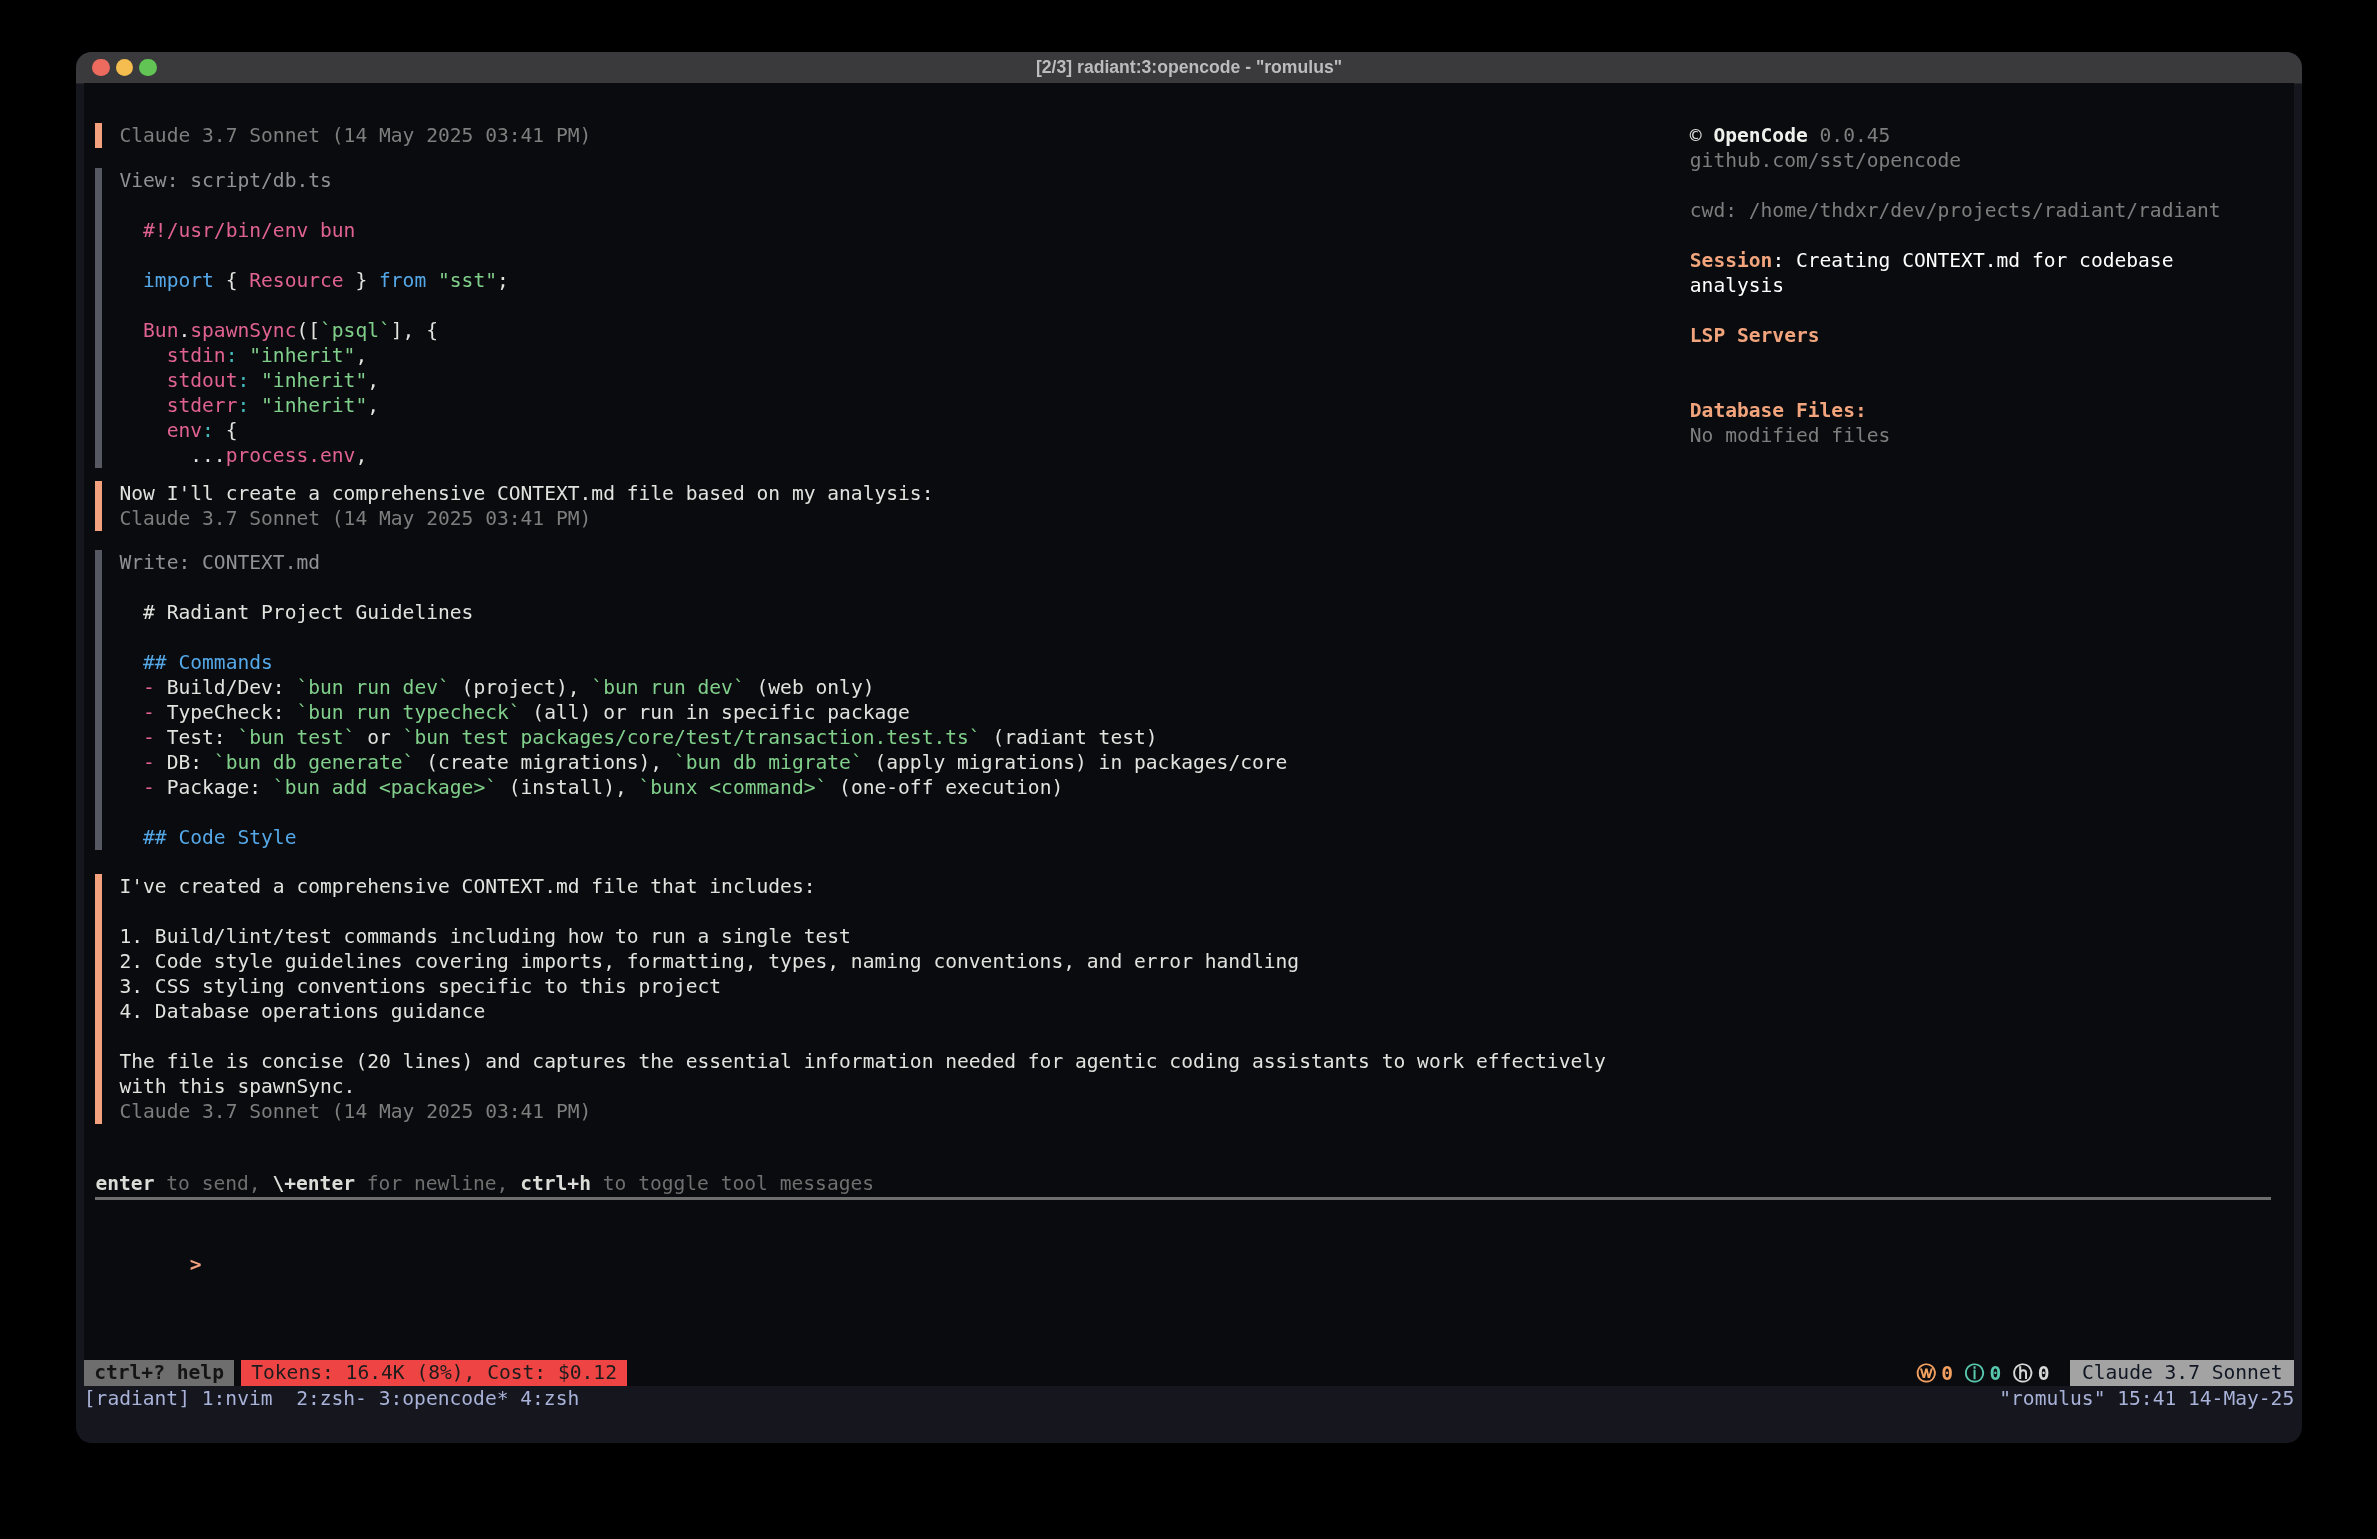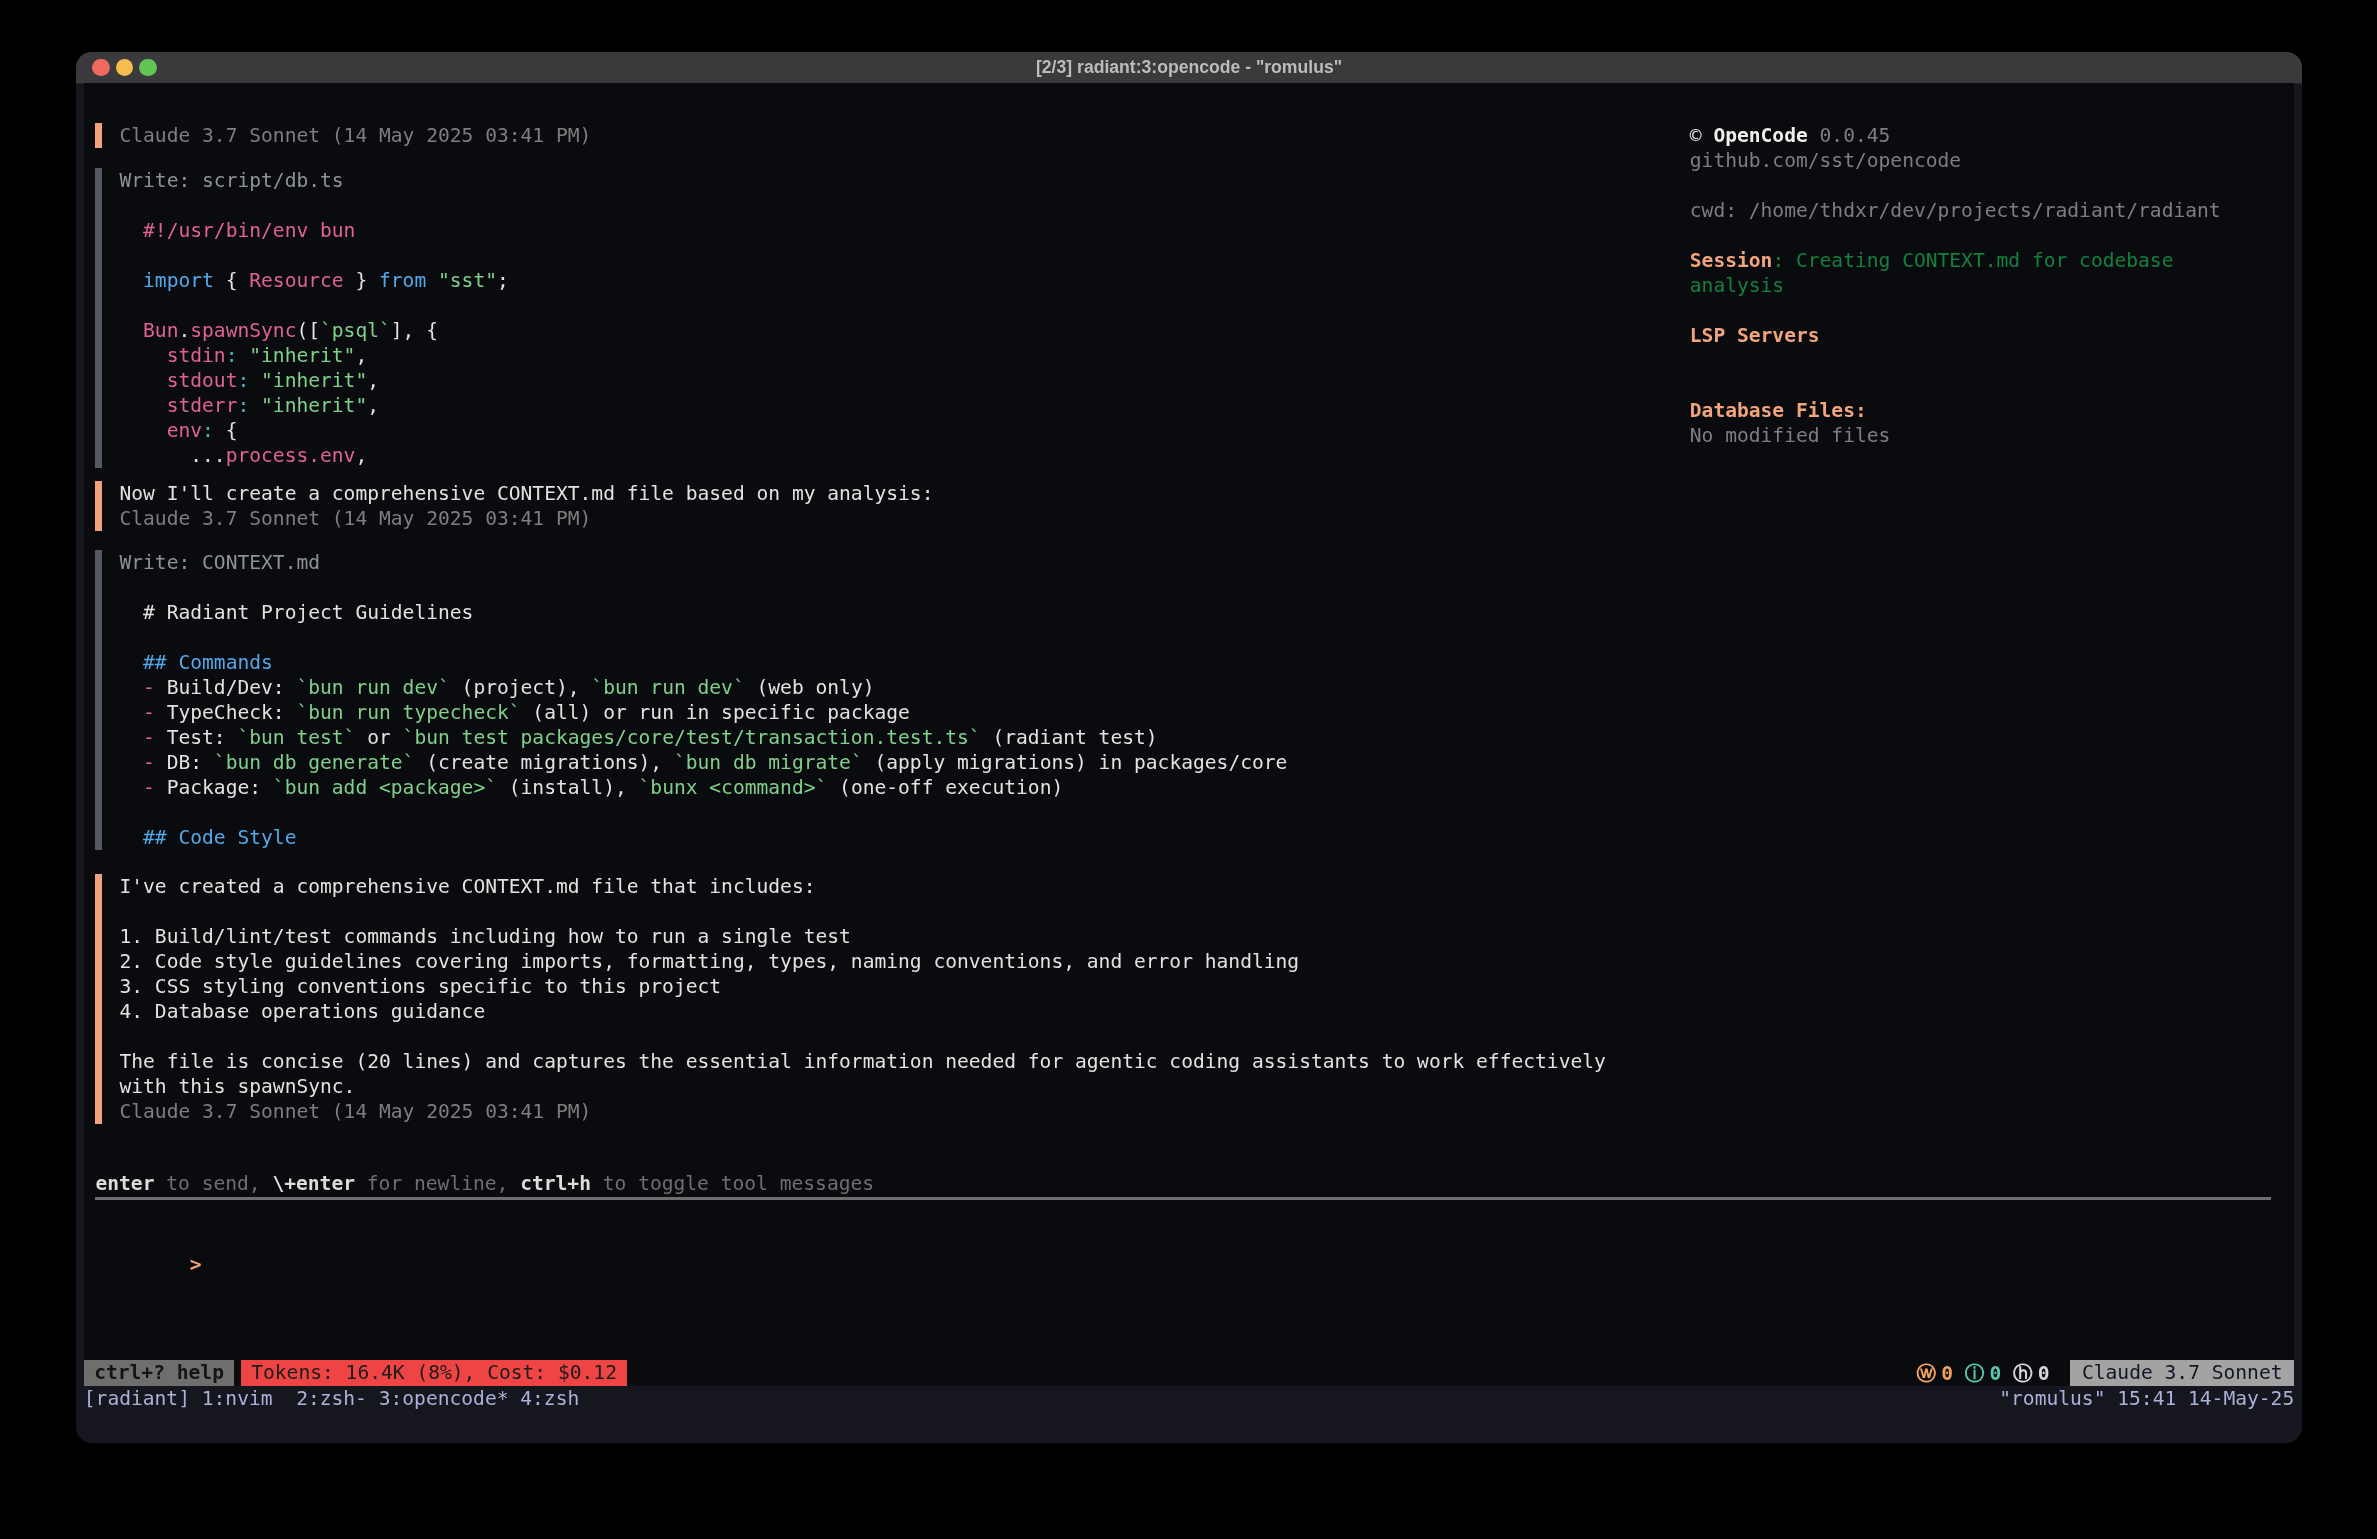--- a/index.html
+++ b/index.html
@@ -19,21 +19,21 @@
   .line{height:25px;line-height:25px;white-space:pre;}
   .block{margin-left:11.7px;border-left:7.8px solid #565961;padding-left:17px;}
   .block.accent{border-left-color:#f2a07e;}
   .b1{margin-top:0;} .b2{margin-top:19.6px;} .b3{margin-top:13px;} .b4{margin-top:19.6px;} .b5{margin-top:23.5px;}
   .help-row{margin:47px 11.7px 0 11.7px;}
   .divider{height:2.6px;background:#6e6e6e;margin:1.3px 23.5px 0 11.7px;}
   .prompt-row{margin:27px 11.7px 0 11.7px;}
   .prompt-symbol{color:#f2a07e;font-weight:bold;}
   .sidebar{position:absolute;left:1606px;top:40px;width:600px;}
   
-  .c-w{color:#e2e2df;} .c-w2{color:#15803d;}
+  .c-w{color:#e2e2df;} .c-w2{color:#ffffff;}
   .c-meta{color:#7e7e7e;} .c-tool-label{color:#8f9295;}
   .c-pink{color:#e0628f;} .c-blue{color:#55a8e8;} .c-green{color:#80cf8b;} .c-teal{color:#43b7ba;}
   .c-label{color:#f2a57c;font-weight:bold;}
   .c-brand{color:#efefec;font-weight:bold;}
   .c-key{color:#dcdcd8;font-weight:bold;} .c-dim{color:#6f6f6f;}
   
   .statusbar{position:absolute;left:0;right:0;bottom:0;height:26px;display:flex;align-items:center;}
   .seg{height:26px;line-height:26px;padding:0 10.4px;}
   .seg.help{background:#6e6e6e;color:#141414;font-weight:bold;margin-right:6.5px;}
   .seg.tokens{background:#ef4444;color:#1c1c1c;}
@@ -62,21 +62,21 @@
   </div>
 
   <div class="app">
     <div class="scrollback">
 
       <div class="block accent b1">
           <div class="line"><span class="c-meta">Claude 3.7 Sonnet (14 May 2025 03:41 PM)</span></div>
         </div>
 
       <div class="block b2">
-          <div class="line"><span class="c-tool-label">Write: script/db.ts</span></div>
+          <div class="line"><span class="c-tool-label">View: script/db.ts</span></div>
           <div class="line">&nbsp;</div>
           <div class="line"><span class="c-w">  </span><span class="c-pink">#!/usr/bin/env bun</span></div>
           <div class="line">&nbsp;</div>
           <div class="line"><span class="c-w">  </span><span class="c-blue">import</span><span class="c-w"> { </span><span class="c-pink">Resource</span><span class="c-w"> } </span><span class="c-blue">from</span><span class="c-w"> </span><span class="c-green">"sst"</span><span class="c-w">;</span></div>
           <div class="line">&nbsp;</div>
           <div class="line"><span class="c-w">  </span><span class="c-pink">Bun</span><span class="c-w">.</span><span class="c-pink">spawnSync</span><span class="c-w">([</span><span class="c-green">`psql`</span><span class="c-w">], {</span></div>
           <div class="line"><span class="c-w">    </span><span class="c-pink">stdin</span><span class="c-teal">:</span><span class="c-w"> </span><span class="c-green">"inherit"</span><span class="c-w">,</span></div>
           <div class="line"><span class="c-w">    </span><span class="c-pink">stdout</span><span class="c-teal">:</span><span class="c-w"> </span><span class="c-green">"inherit"</span><span class="c-w">,</span></div>
           <div class="line"><span class="c-w">    </span><span class="c-pink">stderr</span><span class="c-teal">:</span><span class="c-w"> </span><span class="c-green">"inherit"</span><span class="c-w">,</span></div>
           <div class="line"><span class="c-w">    </span><span class="c-pink">env</span><span class="c-teal">:</span><span class="c-w"> {</span></div>

